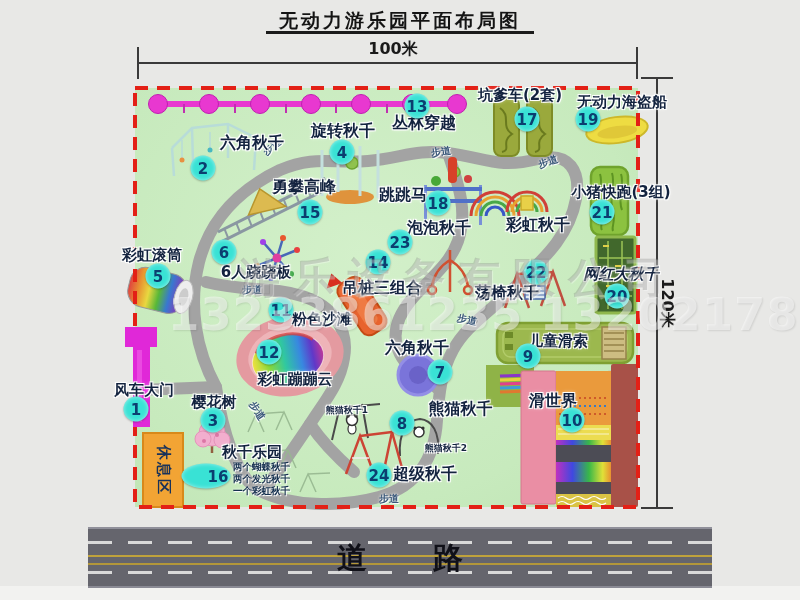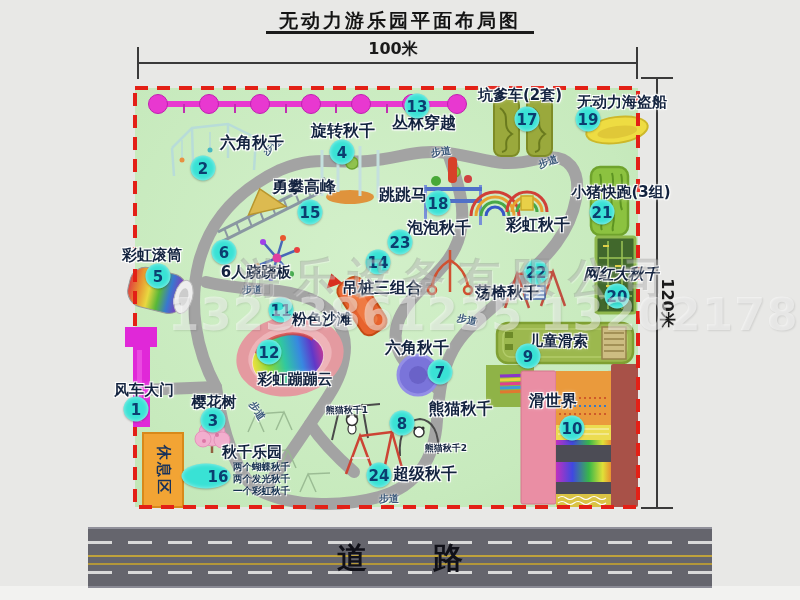--- a/index.html
+++ b/index.html
@@ -337,21 +337,21 @@
       <div class="num-badge" style="left: 158px; top: 276px;">5</div>
       <div class="map-label" style="left: 256px; top: 272px; font-size: 15px;">6人跷跷板</div>
       <div class="num-badge" style="left: 224px; top: 252px;">6</div>
       <div class="map-label" style="left: 417px; top: 348px; font-size: 16px;">六角秋千</div>
       <div class="num-badge" style="left: 440px; top: 372px;">7</div>
       <div class="map-label" style="left: 446px; top: 409px; font-size: 16px; padding-left: 29px;">熊猫秋千</div>
       <div class="num-badge" style="left: 402px; top: 423px;">8</div>
       <div class="map-label" style="left: 558px; top: 341px; font-size: 15px;">儿童滑索</div>
       <div class="num-badge" style="left: 528px; top: 356px;">9</div>
       <div class="map-label" style="left: 553px; top: 401px; font-size: 16px;">滑世界</div>
-      <div class="num-badge" style="left: 572px; top: 420px; margin-top: 8px;">10</div>
+      <div class="num-badge" style="left: 572px; top: 420px;">10</div>
       <div class="map-label" style="left: 322px; top: 319px; font-size: 15px;">粉色沙滩</div>
       <div class="num-badge" style="left: 281px; top: 310px;">11</div>
       <div class="map-label" style="left: 295px; top: 379px; font-size: 15px;">彩虹蹦蹦云</div>
       <div class="num-badge" style="left: 269px; top: 352px;">12</div>
       <div class="map-label" style="left: 424px; top: 123px; font-size: 16px;">丛林穿越</div>
       <div class="num-badge" style="left: 417px; top: 106px;">13</div>
       <div class="map-label" style="left: 382px; top: 288px; font-size: 16px;">吊桩三组合</div>
       <div class="num-badge" style="left: 378px; top: 262px;">14</div>
       <div class="map-label" style="left: 304px; top: 187px; font-size: 16px;">勇攀高峰</div>
       <div class="num-badge" style="left: 310px; top: 212px;">15</div>

